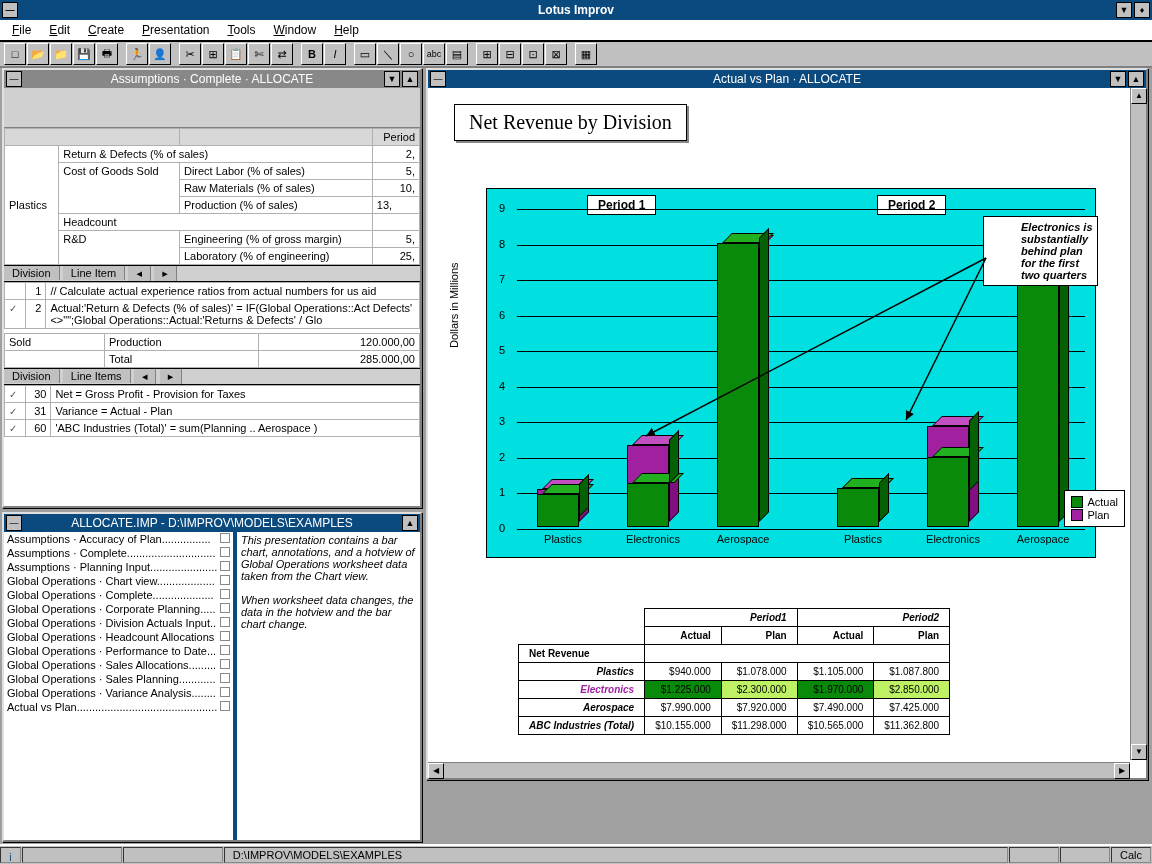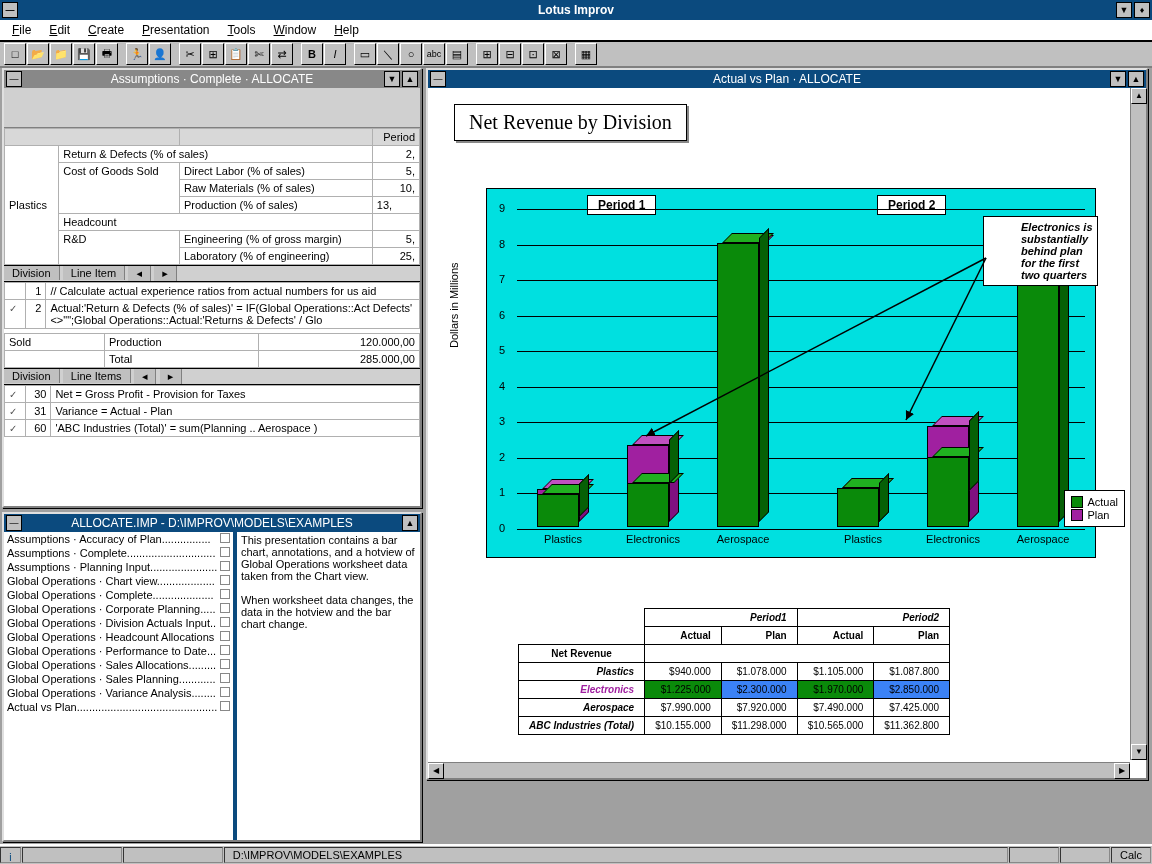--- a/index.html
+++ b/index.html
@@ -31,21 +31,21 @@
 .axis-label { position: absolute; font-size: 11px; }
 .bar3d { position: absolute; bottom: 0; }
 .bar3d .front { position: absolute; bottom: 0; width: 100%; border: 1px solid #000; }
 .bar3d .top { position: absolute; width: 100%; height: 10px; transform: skewX(-45deg); transform-origin: bottom left; border: 1px solid #000; left: 5px; }
 .bar3d .side { position: absolute; width: 10px; height: 100%; transform: skewY(-45deg); transform-origin: top left; border: 1px solid #000; right: -10px; top: -5px; }
 .datatable { border-collapse: collapse; font-size: 10px; }
 .datatable th, .datatable td { border: 1px solid #000; padding: 3px 10px; text-align: right; }
 .datatable th { font-weight: bold; font-style: italic; }
 .datatable .rowlabel { text-align: right; font-weight: bold; font-style: italic; border-left: 1px solid #000; }
 .highlight-green { background: #0a8a0a; }
-.highlight-purple { background: #3b82f6; margin-top: 40px; }
+.highlight-purple { background: #bef264; margin-top: 40px; }
 .statusbar { position: absolute; bottom: 0; left: 0; right: 0; height: 20px; background: #c0c0c0; border-top: 2px solid #fff; display: flex; align-items: center; font-size: 11px; }
 .statusbar .cell { border: 1px inset #888; padding: 1px 8px; height: 16px; margin-right: 1px; min-width: 40px; }
 .scrollbar-v { position: absolute; right: 0; top: 18px; bottom: 18px; width: 16px; background: #c0c0c0; border-left: 1px solid #808080; }
 .scrollbar-h { position: absolute; left: 0; right: 16px; bottom: 0; height: 16px; background: #c0c0c0; border-top: 1px solid #808080; }
 .sb-btn { width: 16px; height: 16px; background: #c0c0c0; border: 1px solid #000; border-top-color:#fff; border-left-color:#fff; position: absolute; font-size:8px; text-align:center; line-height:14px; cursor:pointer;}
 .annot-box { position: absolute; background: #fff; border: 1px solid #000; padding: 4px; font-size: 11px; font-style: italic; font-weight: bold; width: 115px; }
 svg.arrow { position: absolute; pointer-events: none; }
 .legend-box { position: absolute; background: #fff; border: 1px solid #000; padding: 4px 6px; font-size: 11px; }
 .legend-box div { display: flex; align-items: center; gap: 4px; margin: 1px 0; }
 .legend-sq { width: 12px; height: 12px; border: 1px solid #000; }
@@ -238,21 +238,21 @@
           <div>Global Operations · Complete.................... <span style="float:right;border:1px solid #888;width:10px;height:10px;display:inline-block;background:#fff"></span></div>
           <div>Global Operations · Corporate Planning..... <span style="float:right;border:1px solid #888;width:10px;height:10px;display:inline-block;background:#fff"></span></div>
           <div>Global Operations · Division Actuals Input.. <span style="float:right;border:1px solid #888;width:10px;height:10px;display:inline-block;background:#fff"></span></div>
           <div>Global Operations · Headcount Allocations <span style="float:right;border:1px solid #888;width:10px;height:10px;display:inline-block;background:#fff"></span></div>
           <div>Global Operations · Performance to Date... <span style="float:right;border:1px solid #888;width:10px;height:10px;display:inline-block;background:#fff"></span></div>
           <div>Global Operations · Sales Allocations......... <span style="float:right;border:1px solid #888;width:10px;height:10px;display:inline-block;background:#fff"></span></div>
           <div>Global Operations · Sales Planning............ <span style="float:right;border:1px solid #888;width:10px;height:10px;display:inline-block;background:#fff"></span></div>
           <div>Global Operations · Variance Analysis........ <span style="float:right;border:1px solid #888;width:10px;height:10px;display:inline-block;background:#fff"></span></div>
           <div>Actual vs Plan.............................................. <span style="float:right;border:1px solid #888;width:10px;height:10px;display:inline-block;background:#fff"></span></div>
         </div>
-      <div class="listcol" style="width:44%; padding:2px 4px; white-space:pre-wrap;">This presentation contains a bar chart, annotations, and a hotview of Global Operations worksheet data taken from the Chart view.
+      <div class="listcol" style="width:44%; padding:2px 4px; white-space:pre-wrap;font-style:italic;">This presentation contains a bar chart, annotations, and a hotview of Global Operations worksheet data taken from the Chart view.
 
 When worksheet data changes, the data in the hotview and the bar chart change.</div>
     </div>
   </div>
 
   <div class="window active" style="left:426px; top:0px; width:722px; height:712px;">
     <div class="wtitle">
       <div class="sysbtn" style="left:2px">—</div>
       <span>Actual vs Plan · ALLOCATE</span>
       <div class="sysbtn" style="right:20px">▼</div>
@@ -389,21 +389,21 @@
                 <th colspan="2">Period1</th>
                 <th colspan="2">Period2</th>
               </tr>
           <tr>
                 <th style="font-style:normal">Actual</th>
                 <th style="font-style:normal">Plan</th>
                 <th style="font-style:normal">Actual</th>
                 <th style="font-style:normal">Plan</th>
               </tr>
           <tr>
-                <td class="rowlabel" style="text-align:center;font-style:normal">Net Revenue</td>
+                <td class="rowlabel" style="text-align:left;font-style:normal">Net Revenue</td>
                 <td colspan="4" style="border-left:0"></td>
               </tr>
           </tbody>
             <tbody id="data-rows">
               <tr>
                 <td class="rowlabel" style="">Plastics</td>
                 <td class="">$940.000</td>
                 <td class="">$1.078.000</td>
                 <td class="">$1.105.000</td>
                 <td class="">$1.087.800</td>

